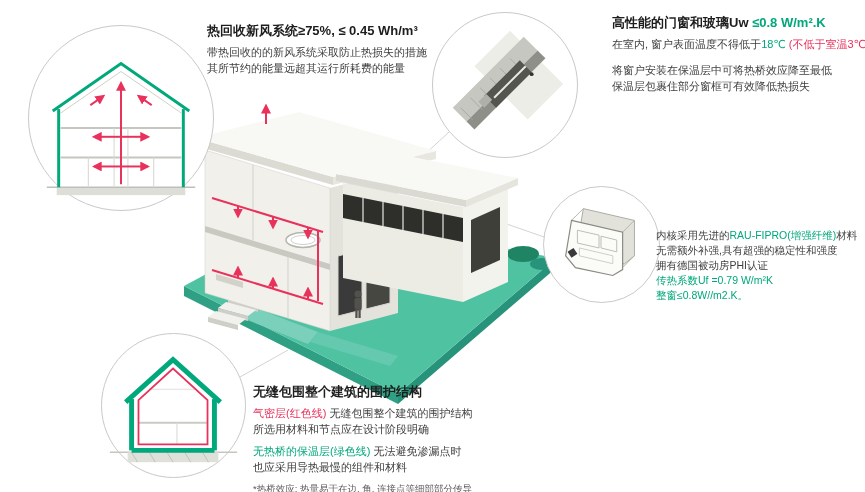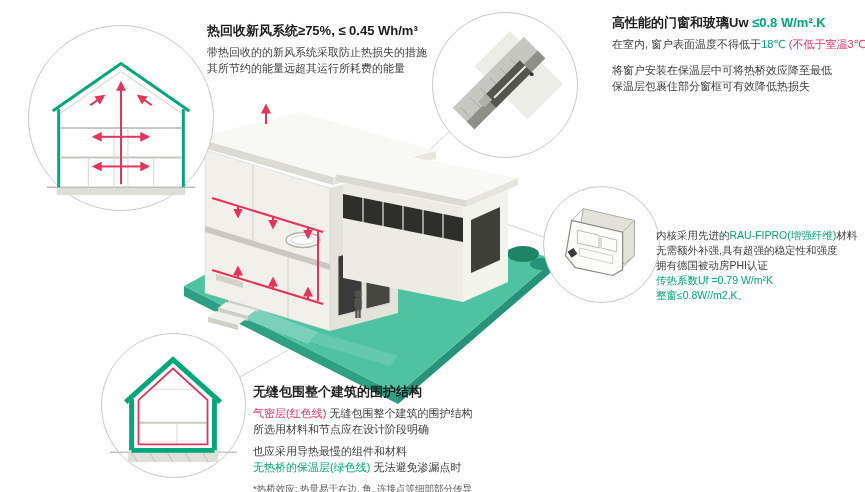--- a/index.html
+++ b/index.html
@@ -232,19 +232,19 @@
       <div class="green bold">整窗≤0.8W//m2.K。</div>
     </div>
   </div>
 
   <div class="callout" id="thermal-callout" style="left:253px;top:383px;width:340px;">
     <div class="title">无缝包围整个建筑的围护结构</div>
     <div class="body">
       <div><span class="red">气密层(红色线)</span><span> 无缝包围整个建筑的围护结构</span></div>
       <div>所选用材料和节点应在设计阶段明确</div>
       <div class="spacer6"></div>
+      <div><span class="green">无热桥的保温层(绿色线)</span><span> 无法避免渗漏点时</span></div>
       <div>也应采用导热最慢的组件和材料</div>
-      <div><span class="green">无热桥的保温层(绿色线)</span><span> 无法避免渗漏点时</span></div>
       <div class="note">*热桥效应: 热量易于在边, 角, 连接点等细部部分传导</div>
     </div>
   </div>
 
 </div>
 
 </body></html>

